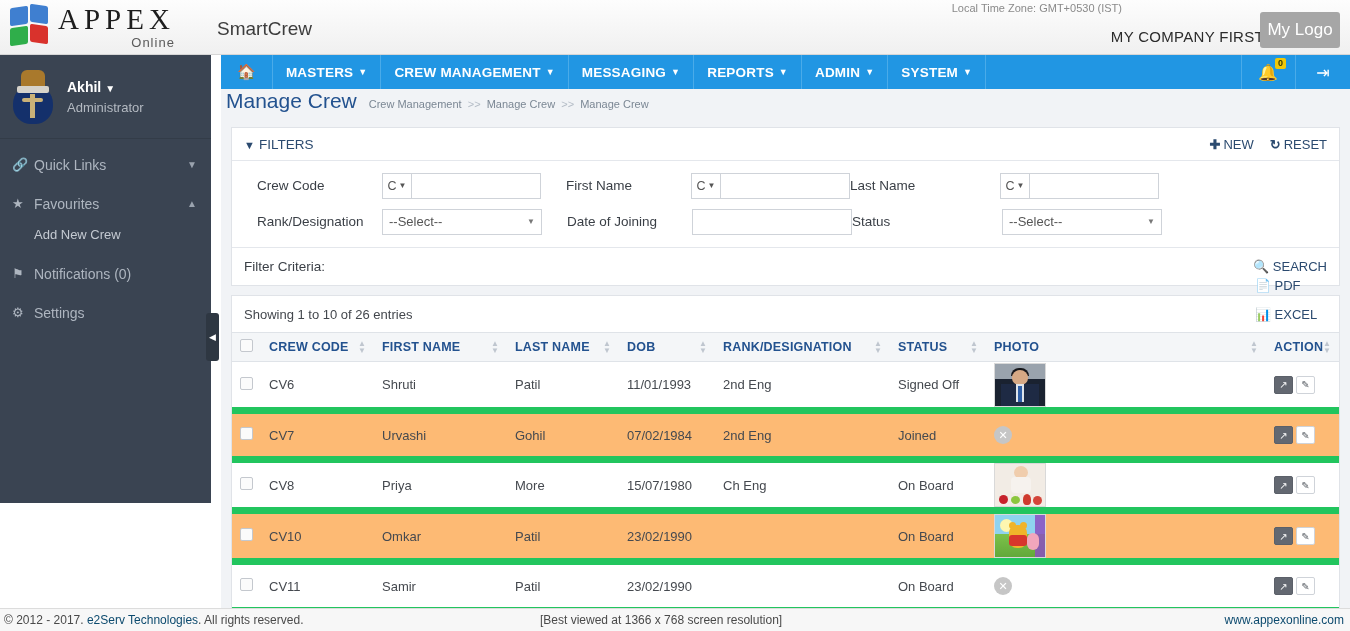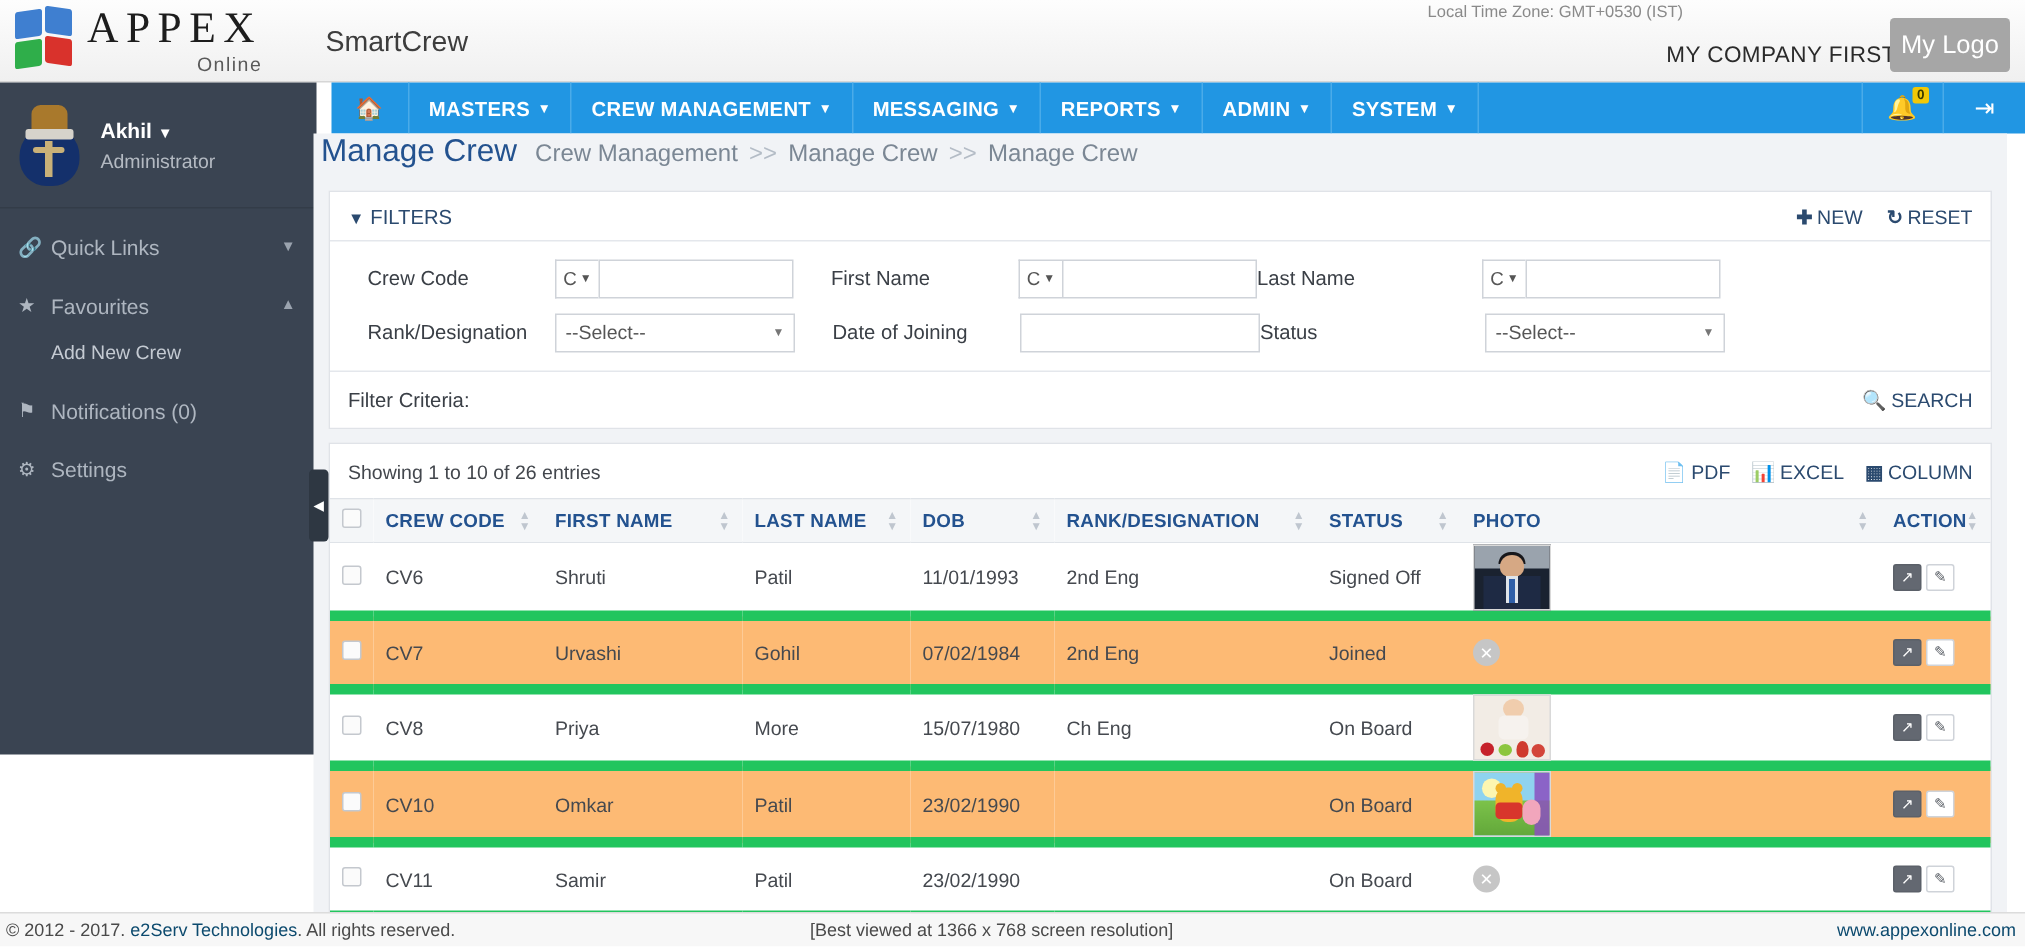--- a/index.html
+++ b/index.html
@@ -116,26 +116,26 @@
     color: #fff; font-size: 16px; border-right: 1px solid #4aabe9; position: relative;
   }
   .mainnav .icon-btn:last-child { border-right: none; }
   .badge {
     position: absolute; top: 3px; right: 9px; background: #f0c808; color: #3b3b00;
     font-size: 9px; font-weight: bold; border-radius: 2px; padding: 0 3px; line-height: 11px;
   }
 
   
   .content {
-    position: absolute; left: 209px; top: 89px; width: 1129px; height: 524px;
+    position: absolute; left: 221px; top: 89px; width: 1129px; height: 524px;
     background: #f1f3f6;
   }
   .pagehead { height: 38px; display: flex; align-items: baseline; padding-left: 5px; }
   .pagehead h1 { font-size: 21px; color: #23528f; font-weight: normal; }
-  .crumb { margin-left: 12px; font-size: 16px; color: #7b8794; }
+  .crumb { margin-left: 12px; font-size: 11px; color: #7b8794; }
   .crumb .sep { color: #b4bcc6; margin: 0 3px; }
 
   .panel { background: #fff; border: 1px solid #e0e3e8; margin: 0 10px; }
 
   .filters-head {
     height: 33px; display: flex; align-items: center; justify-content: space-between;
     padding: 16px 12px; border-bottom: 1px solid #e4e7ec;
   }
   .filters-head .ttl { font-size: 13.5px; color: #2b4a6f; }
   .filters-head .ttl .fi { font-size: 11px; margin-right: 4px; }
@@ -178,21 +178,21 @@
   .criteria .lbl { font-size: 13.5px; color: #3a3f46; }
   .criteria .search { font-size: 13px; color: #2b4a6f; }
   .criteria .search b { margin-right: 3px; }
 
   .listpanel { margin-top: 9px; }
   .listhead {
     height: 36px; display: flex; align-items: center; justify-content: space-between;
     padding: 0 12px;
   }
   .listhead .showing { font-size: 13px; color: #43474d; }
-  .exports { display: flex; gap: 14px; }
+  .exports { display: flex; gap: 14px; flex-direction: column; }
   .exports span { font-size: 13px; color: #2b4a6f; }
   .exports span b { margin-right: 3px; }
 
   table { width: 100%; border-collapse: collapse; }
   thead th {
     background: #f4f6f8; border-top: 1px solid #dfe3e8; border-bottom: 1px solid #dfe3e8;
     font-size: 12.5px; color: #23528f; text-align: left; font-weight: bold;
     height: 29px; padding: 0 8px; position: relative; letter-spacing: .2px;
   }
   thead th .sort {

